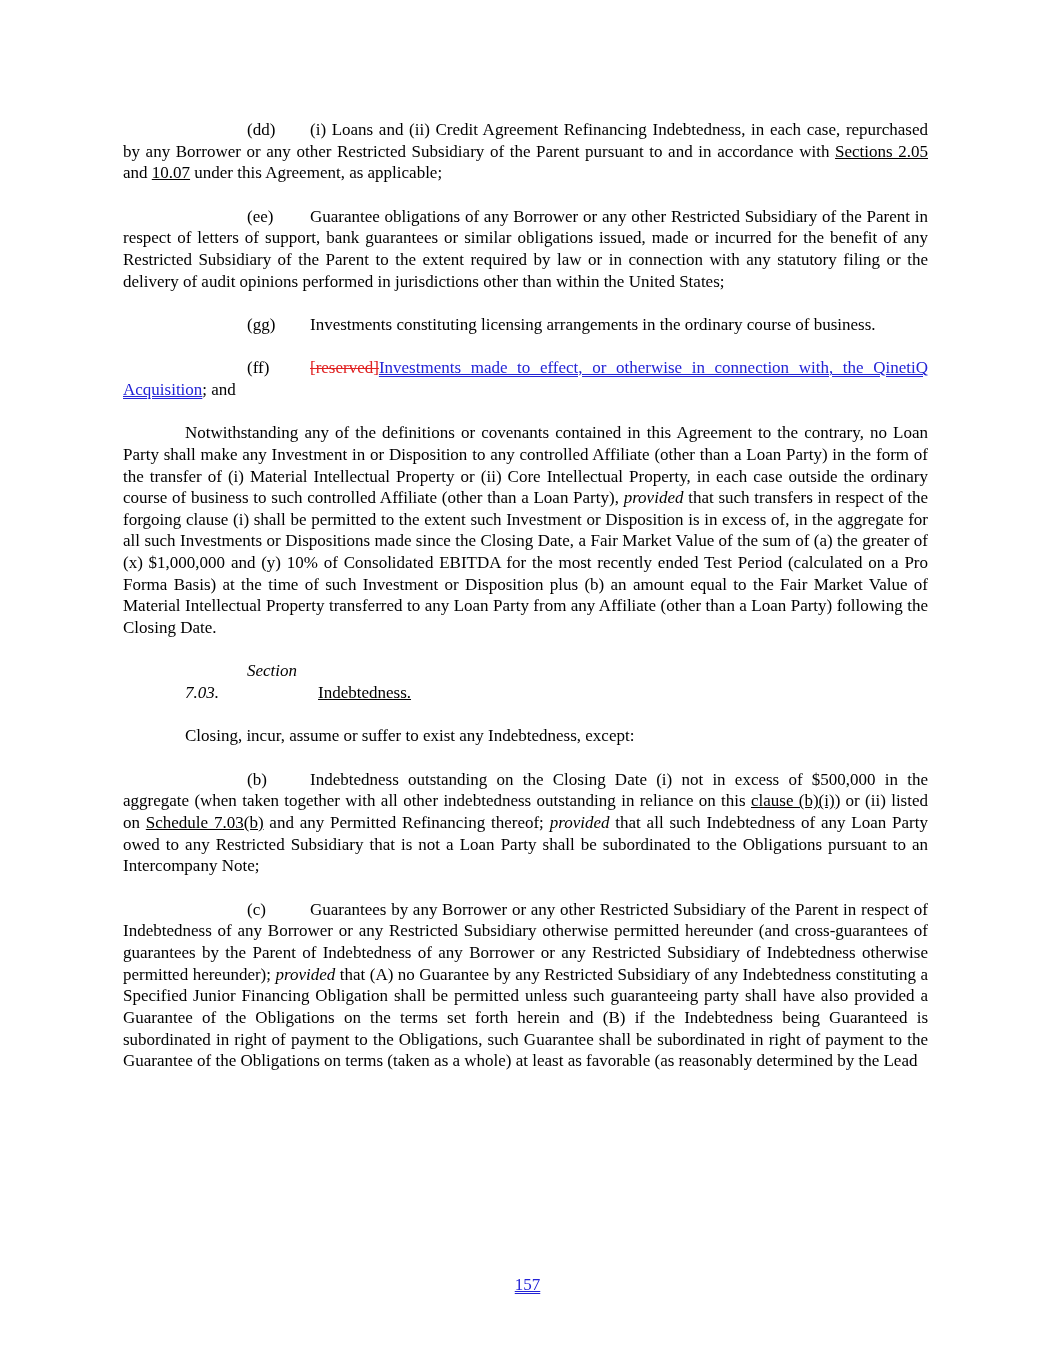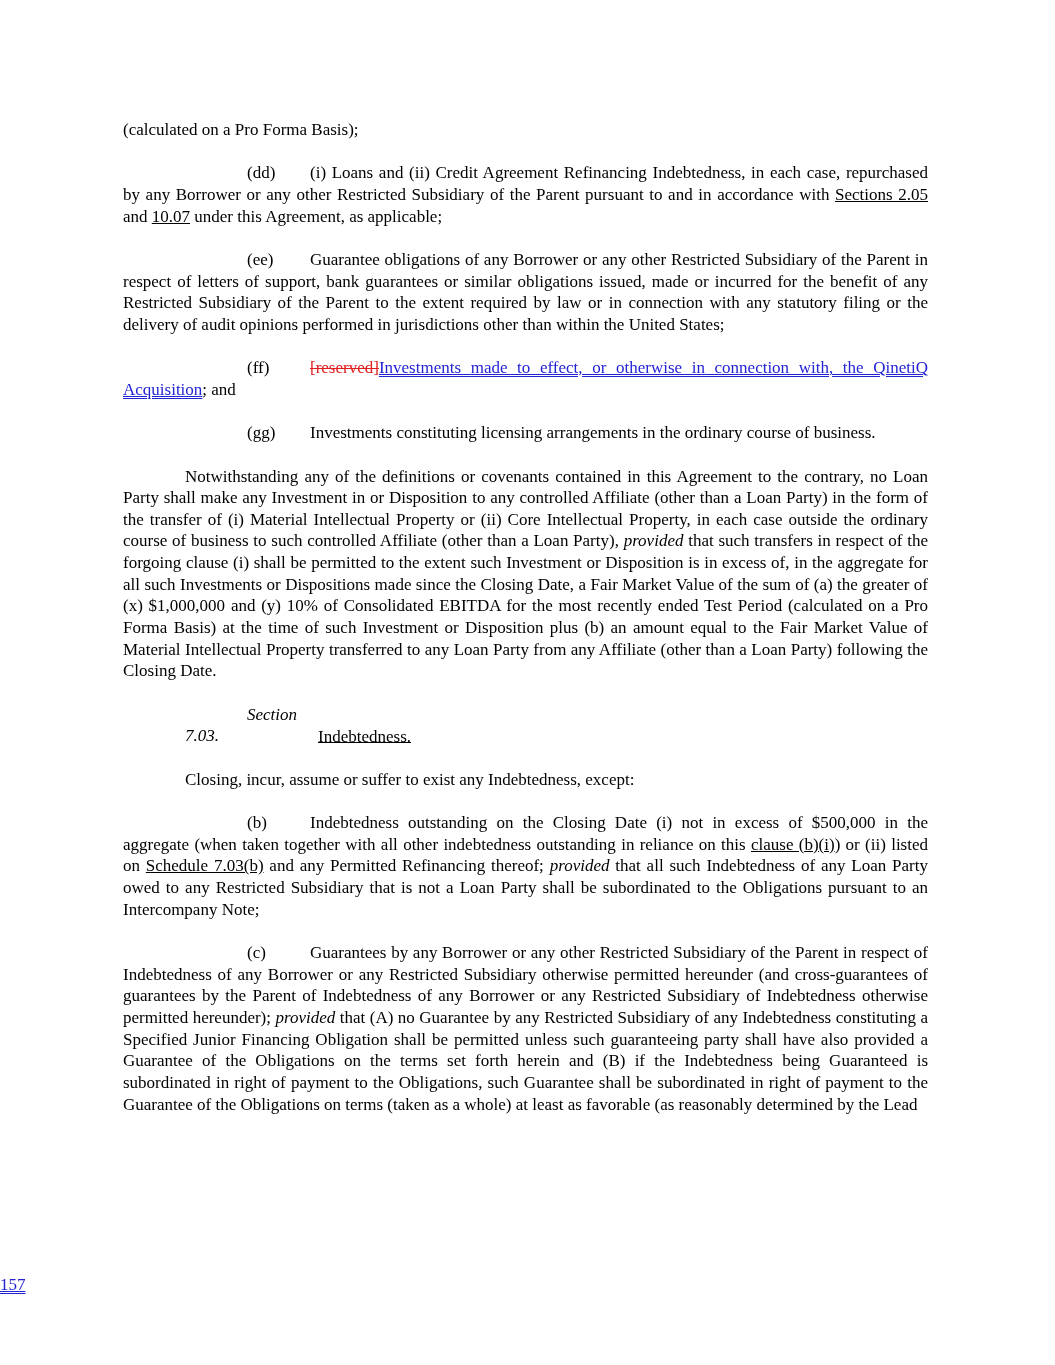--- a/index.html
+++ b/index.html
@@ -39,44 +39,43 @@
   }
   .del {
     color: var(--del);
     text-decoration-line: line-through;
     text-decoration-color: var(--del);
     text-decoration-thickness: 1px;
   }
   .footer {
     position: absolute;
     top: 1274px; left: 0; width: 100%;
-    text-align: left;
+    text-align: center;
   }
   .page-num {
     color: var(--ins);
     text-decoration-line: underline;
     text-decoration-style: double;
     text-decoration-color: var(--ins);
     text-decoration-thickness: 1px;
   }
 </style>
 </head>
 <body style="--ins: #2323d6; --del: #e02020;">
 
 <div class="content">
 
-  <p class="para no-indent"><span>(calculated on a Pro Forma Basis);</span></p>
 
   <p class="para"><span class="label">(dd)</span><span>(i) Loans and (ii) Credit Agreement Refinancing Indebtedness, in each case, repurchased by any Borrower or any other Restricted Subsidiary of the Parent pursuant to and in accordance with </span><span class="u">Sections 2.05</span><span> and </span><span class="u">10.07</span><span> under this Agreement, as applicable;</span></p>
 
   <p class="para"><span class="label">(ee)</span><span>Guarantee obligations of any Borrower or any other Restricted Subsidiary of the Parent in respect of letters of support, bank guarantees or similar obligations issued, made or incurred for the benefit of any Restricted Subsidiary of the Parent to the extent required by law or in connection with any statutory filing or the delivery of audit opinions performed in jurisdictions other than within the United States;</span></p>
 
+  <p class="para"><span class="label">(gg)</span><span>Investments constituting licensing arrangements in the ordinary course of business.</span></p>
+
   <p class="para"><span class="label">(ff)</span><span class="del">[reserved]</span><span class="ins">Investments made to effect, or otherwise in connection with, the QinetiQ Acquisition</span><span>; and</span></p>
-
-  <p class="para"><span class="label">(gg)</span><span>Investments constituting licensing arrangements in the ordinary course of business.</span></p>
 
   <p class="para"><span>Notwithstanding any of the definitions or covenants contained in this Agreement to the contrary, no Loan Party shall make any Investment in or Disposition to any controlled Affiliate (other than a Loan Party) in the form of the transfer of (i) Material Intellectual Property or (ii) Core Intellectual Property, in each case outside the ordinary course of business to such controlled Affiliate (other than a Loan Party), </span><span class="em">provided</span><span>  that such transfers in respect of the forgoing clause (i) shall be permitted to the extent such Investment or Disposition is in excess of, in the aggregate for all such Investments or Dispositions made since the Closing Date, a Fair Market Value of the sum of (a) the greater of (x) $1,000,000 and (y) 10% of Consolidated EBITDA for the most recently ended Test Period (calculated on a Pro Forma Basis) at the time of such Investment or Disposition plus (b) an amount equal to the Fair Market Value of Material Intellectual Property transferred to any Loan Party from any Affiliate (other than a Loan Party) following the Closing Date.</span></p>
 
   <p class="para"><span class="label-wide">Section 7.03.</span><span class="u">Indebtedness.</span></p>
 
   <p class="para"><span>Closing, incur, assume or suffer to exist any Indebtedness, except:</span></p>
 
 
   <p class="para"><span class="label">(b)</span><span>Indebtedness outstanding on the Closing Date (i) not in excess of $500,000 in the aggregate (when taken together with all other indebtedness outstanding in reliance on this </span><span class="u">clause (b)(i)</span><span>) or (ii) listed on </span><span class="u">Schedule 7.03(b)</span><span> and any Permitted Refinancing thereof; </span><span class="em">provided</span><span> that all such Indebtedness of any Loan Party owed to any Restricted Subsidiary that is not a Loan Party shall be subordinated to the Obligations pursuant to an Intercompany Note;</span></p>
 

